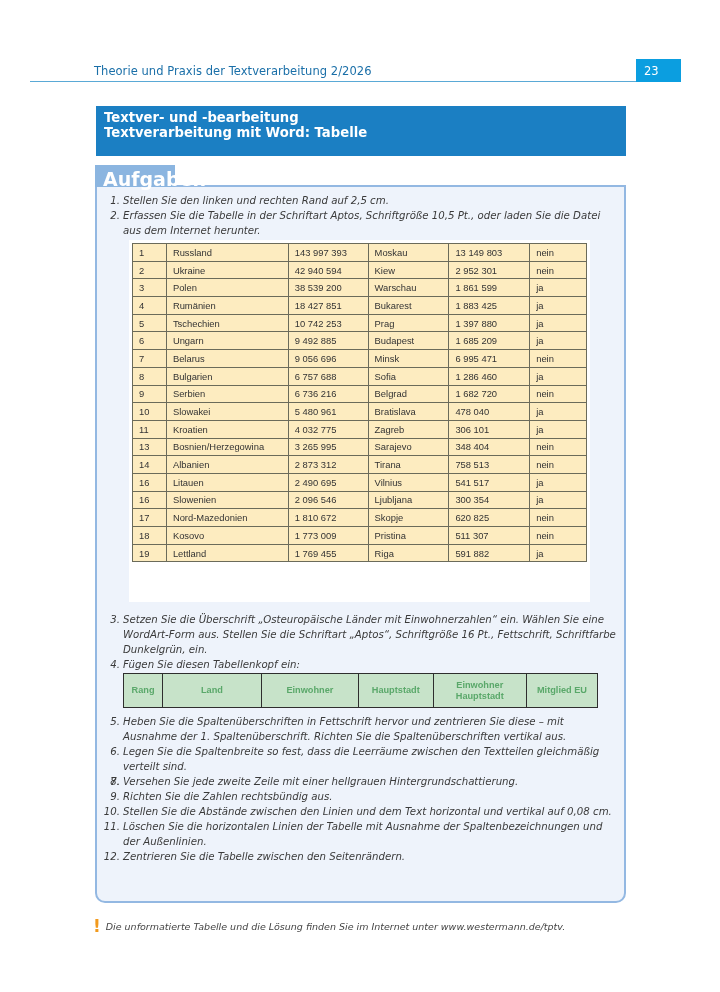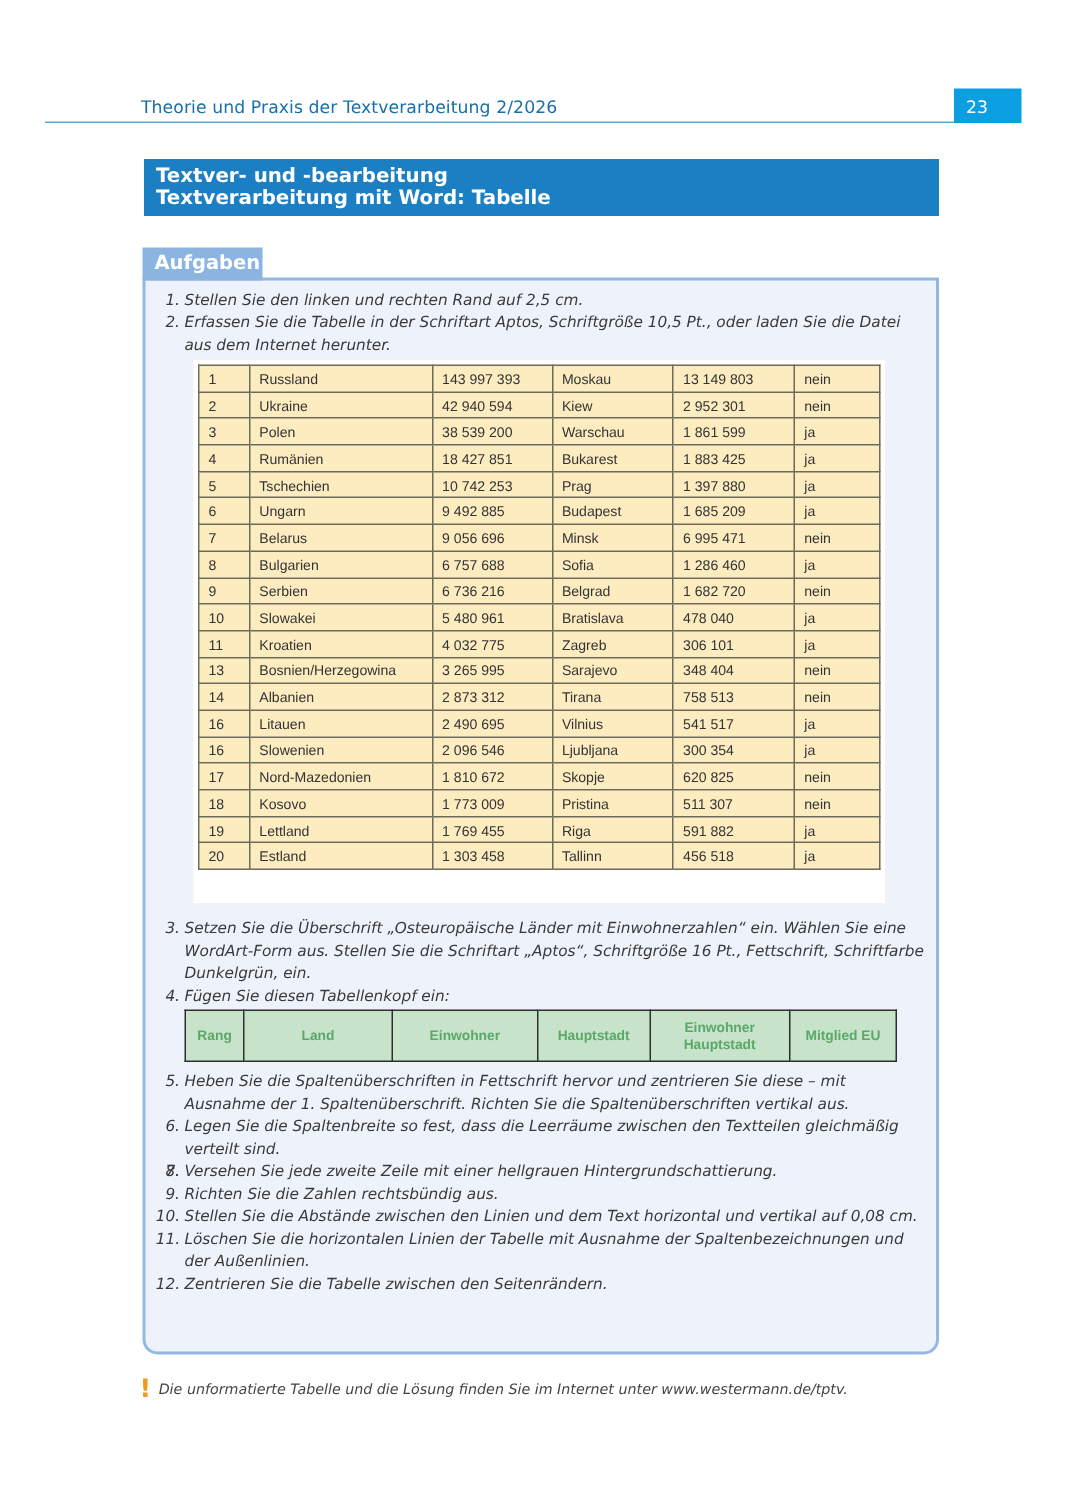--- a/index.html
+++ b/index.html
@@ -13,28 +13,28 @@
   .running-title {
     position: absolute; left: 64px; top: 5px;
     font-size: 11.5px; color: #1a6fa8; letter-spacing: 0.05px;
   }
   .page-number {
     position: absolute; left: 636px; top: 59px; width: 45px; height: 23px;
     background: #0b9ee0; color: #fff; font-size: 11.5px; padding: 5px 0 0 8px;
   }
 
   .section-bar {
-    position: absolute; left: 96px; top: 106px; width: 530px; height: 38px;
+    position: absolute; left: 96px; top: 106px; width: 530px; height: 50px;
     background: #1b7fc3; color: #fff; padding: 4px 0 0 8px;
     font-size: 13.2px; font-weight: bold; line-height: 15px;
   }
 
   .tasks-tab {
     position: absolute; left: 95px; top: 165px; width: 80px; height: 22px;
-    background: #8bb5e0; color: #fff; font-weight: bold; font-size: 13px;
+    background: #8bb5e0; color: #fff; font-weight: bold; font-size: 19px;
     padding: 3px 0 0 8px;
   }
   .tasks-box {
     position: absolute; left: 95px; top: 185px; width: 531px; height: 718px;
     background: #eef3fb; border: 2px solid #93b8e2; border-radius: 0 0 10px 10px;
   }
 
   .task-list { position: absolute; left: 106px; width: 510px; font-style: italic; font-size: 10.2px; color: #3a3a3a; line-height: 15px; font-family: "DejaVu Sans", sans-serif; }
   .task { position: relative; padding-left: 17px; }
   .task .num { position: absolute; left: 0; width: 14px; text-align: right; }
@@ -222,28 +222,20 @@
           <td>Pristina</td>
           <td>511 307</td>
           <td>nein</td>
         </tr>
         <tr>
           <td>19</td>
           <td>Lettland</td>
           <td>1 769 455</td>
           <td>Riga</td>
           <td>591 882</td>
-          <td>ja</td>
-        </tr>
-        <tr>
-          <td>20</td>
-          <td>Estland</td>
-          <td>1 303 458</td>
-          <td>Tallinn</td>
-          <td>456 518</td>
           <td>ja</td>
         </tr>
       </tbody>
   </table>
 </div>
 
 <div class="task-list" style="top:612px;">
   <div class="task"><span class="num">3.</span><span>Setzen Sie die Überschrift „Osteuropäische Länder mit Einwohnerzahlen“ ein. Wählen Sie eine WordArt-Form aus. Stellen Sie die Schriftart „Aptos“, Schriftgröße 16 Pt., Fettschrift, Schriftfarbe Dunkelgrün, ein.</span></div>
   <div class="task"><span class="num">4.</span><span>Fügen Sie diesen Tabellenkopf ein:</span></div>
 </div>

